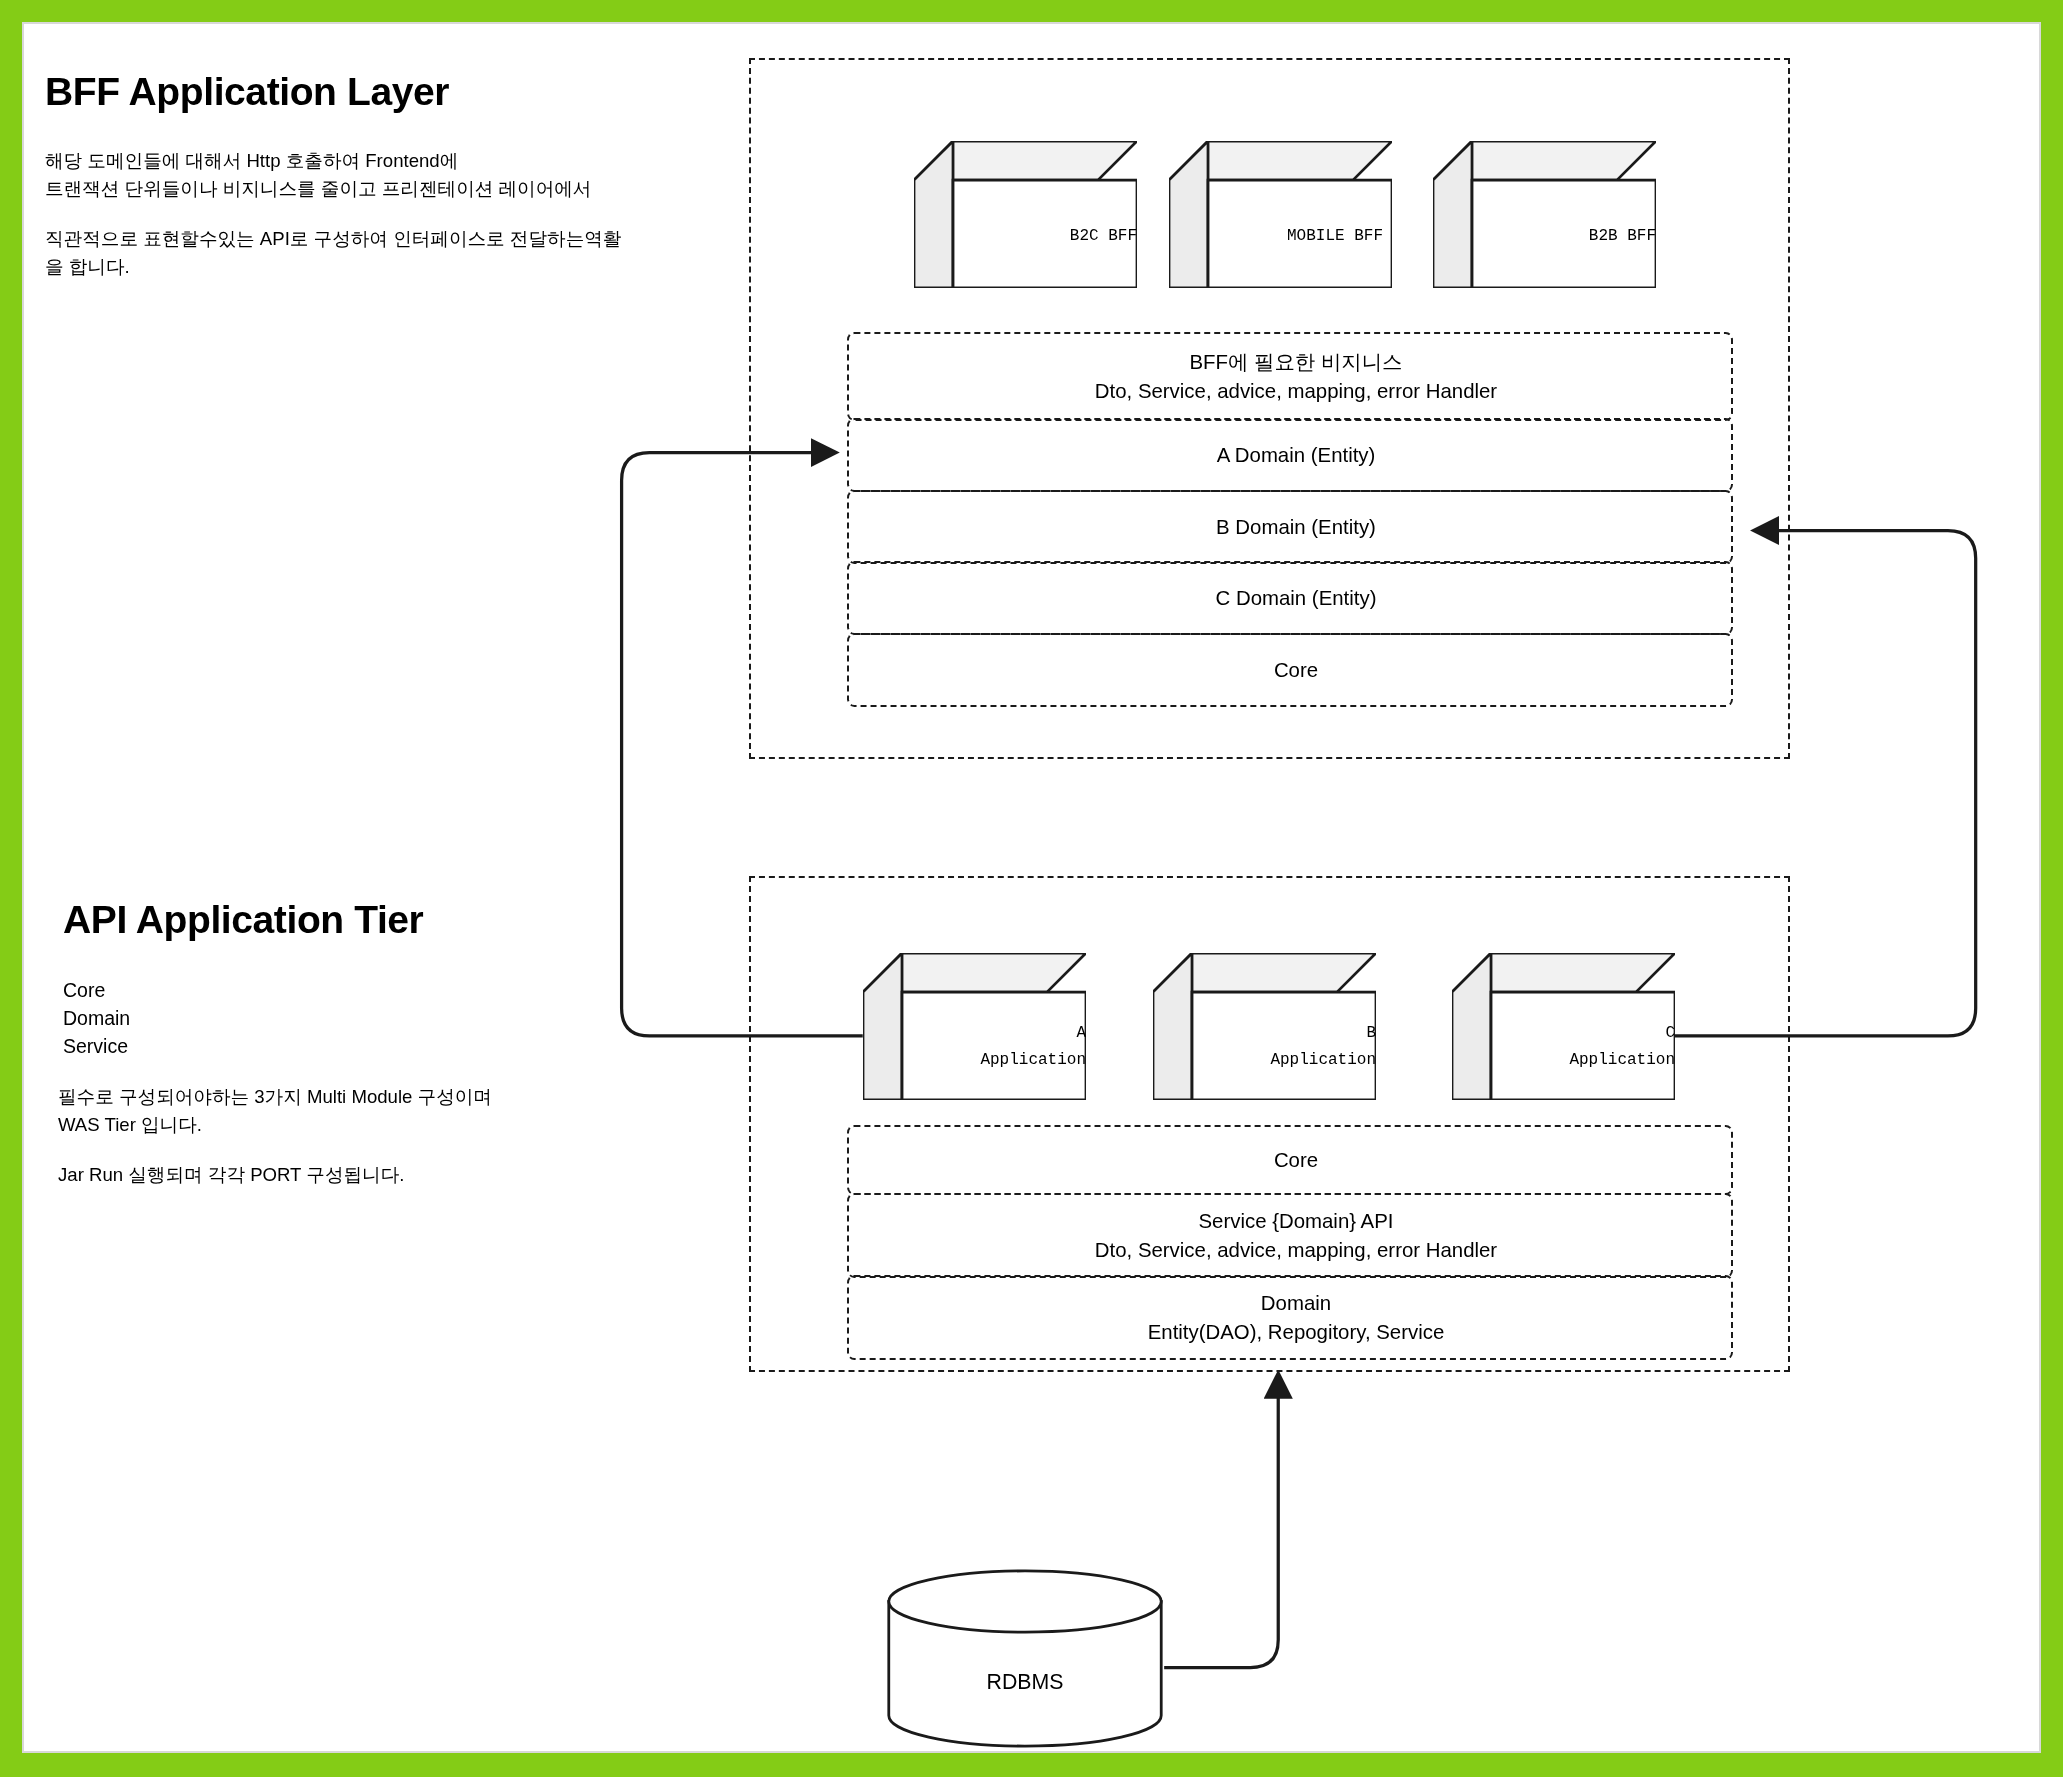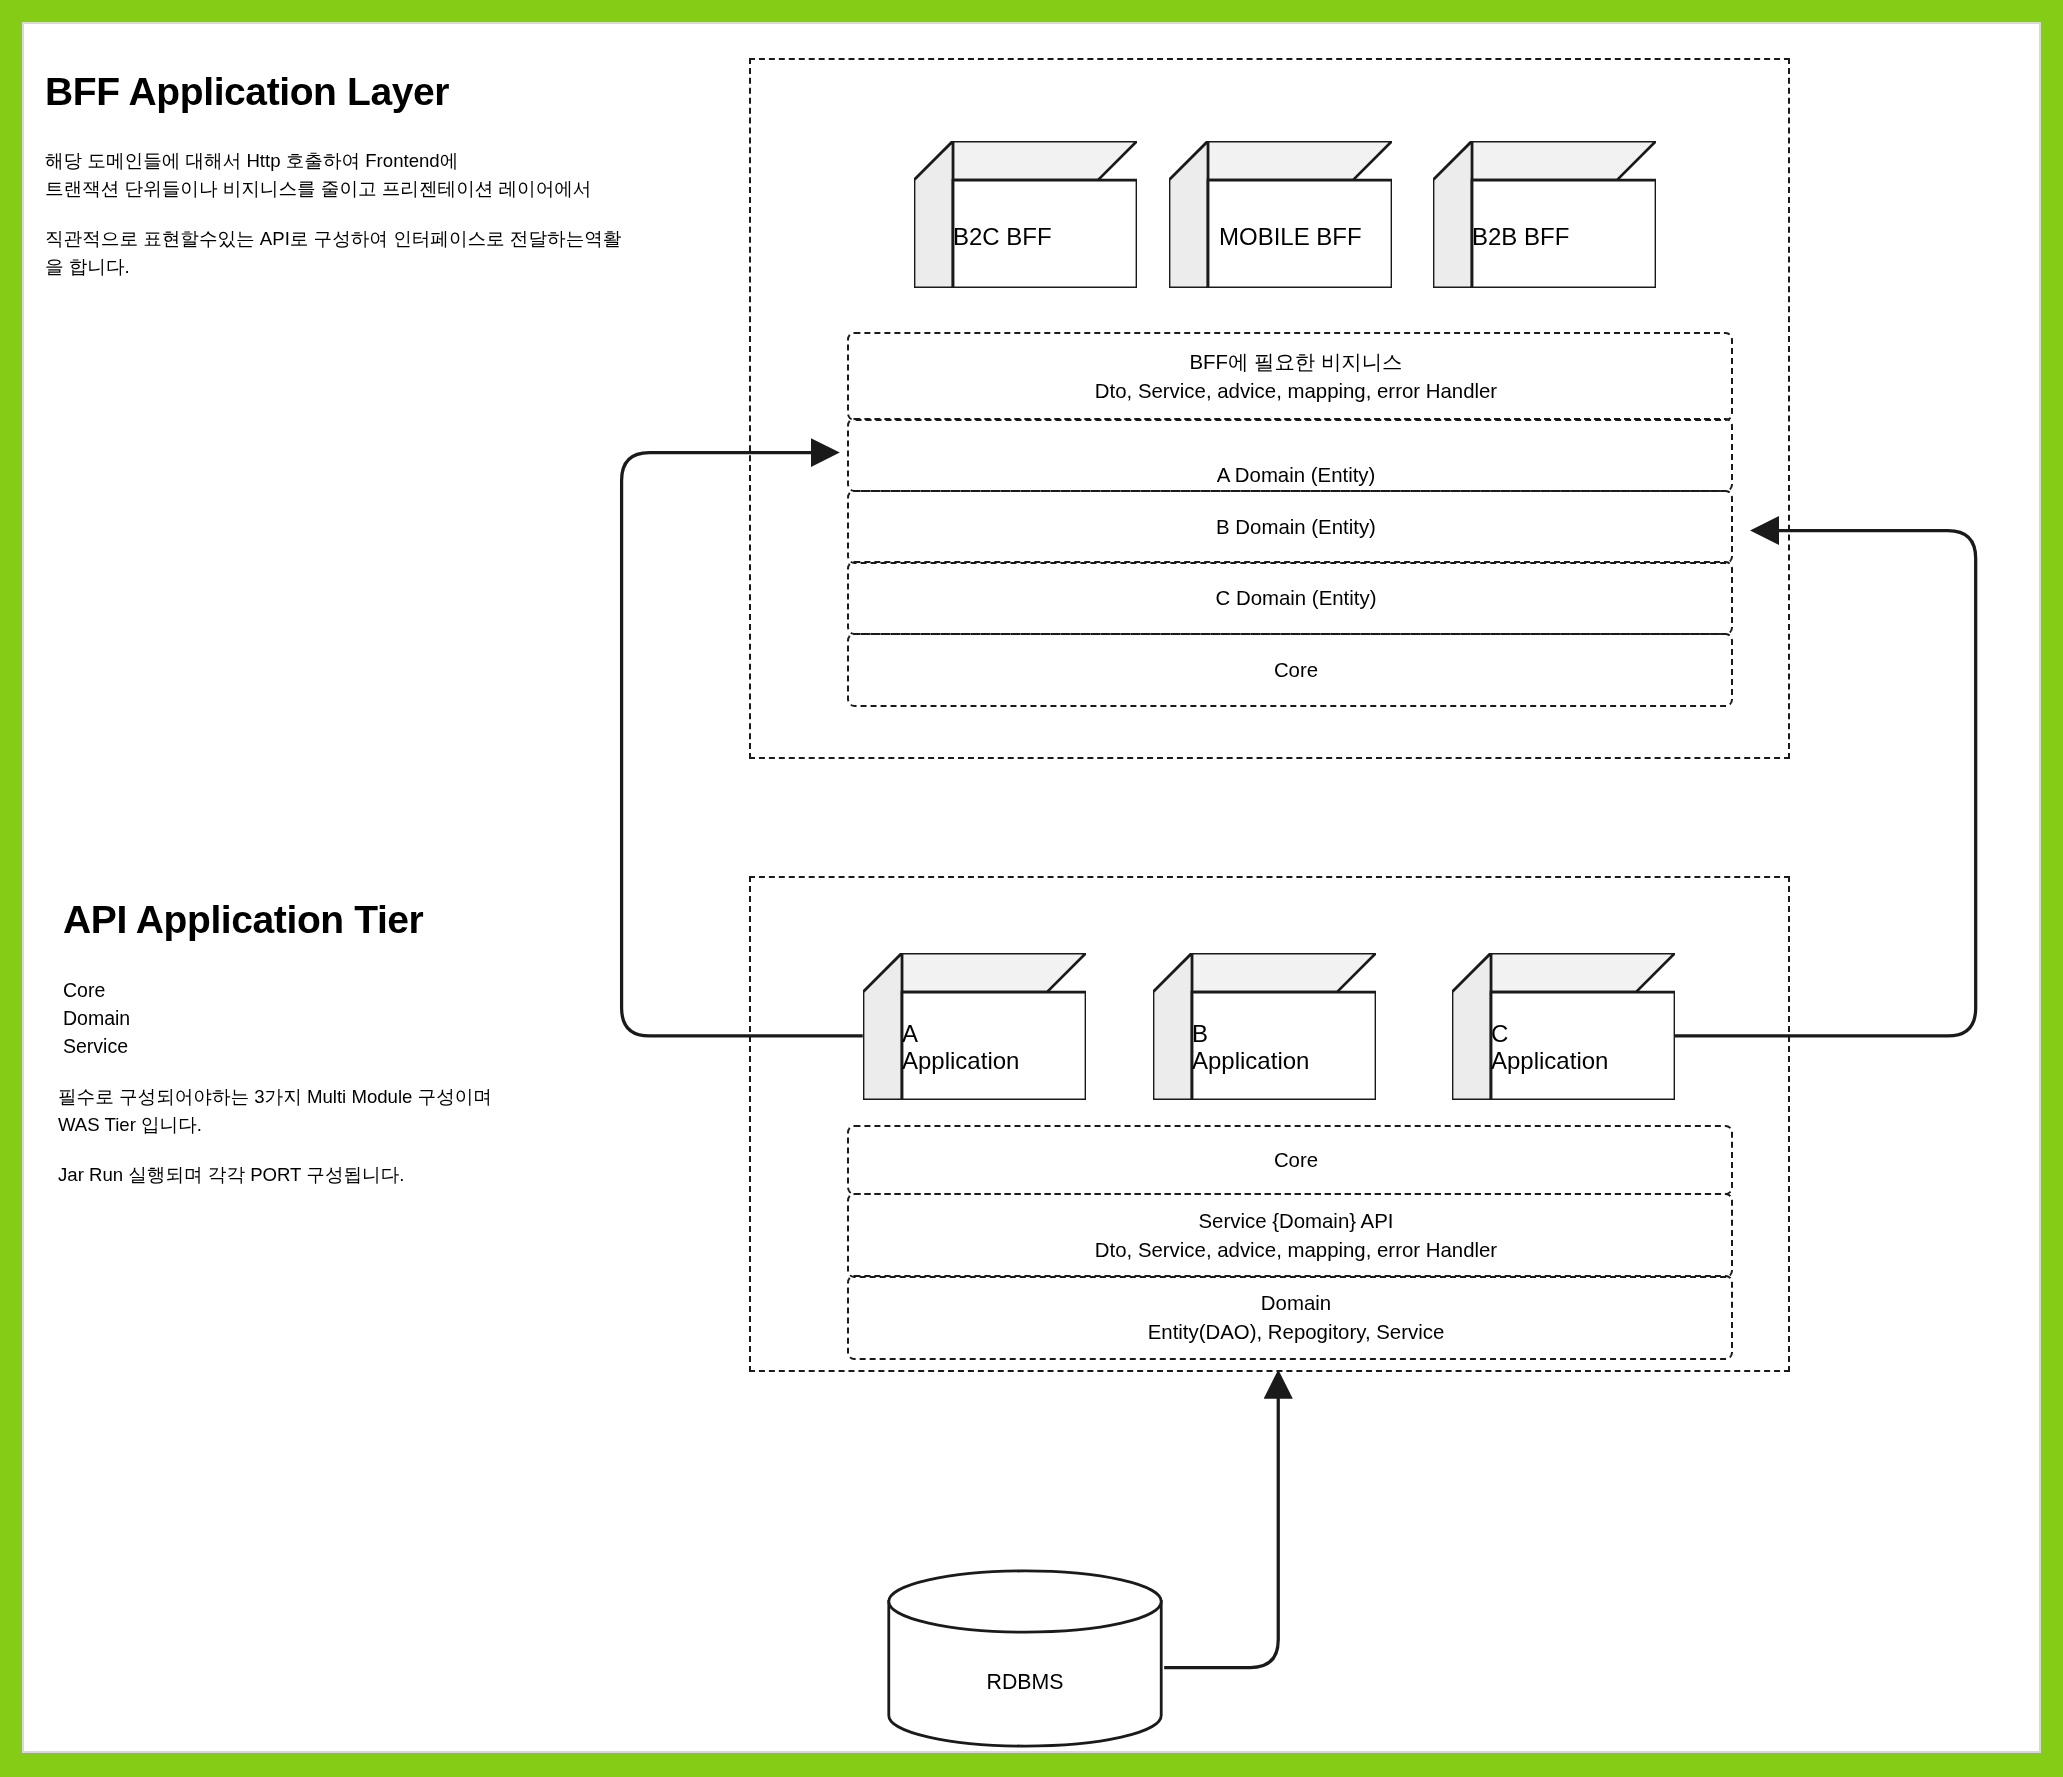--- a/index.html
+++ b/index.html
@@ -63,25 +63,26 @@
 
   
   .cube {
     position: absolute;
   }
   .cube svg { display: block; }
   .cube-label {
     position: absolute;
     left: 0;
     right: 0;
-    text-align: left;
-    font-size: 24px;
+    text-align: right;
+    font-size: 16px;
     line-height: 27px;
     white-space: pre-line;
     pointer-events: none;
+    font-family: Liberation Mono, monospace;
   }
 
   
   .stack {
     position: absolute;
   }
   .stack-row {
     position: absolute;
     left: 0;
     border: 2.3px dashed #1a1a1a;
@@ -170,21 +171,21 @@
       <rect x="42" y="42" width="198" height="116" fill="#ffffff" stroke="#1a1a1a" stroke-width="3"></rect>
     </svg>
     <div class="cube-label" style="top:82px; left:39px; width:184px;">B2B BFF</div>
   </div>
 
   <div class="stack" style="left:847px; top:332px; width:886px; height:377px;">
     <div class="stack-row" style="top:0px;   width:886px; height:89px;">
       <span class="row-text">BFF에 필요한 비지니스
 Dto, Service, advice, mapping, error Handler</span>
     </div>
-    <div class="stack-row" style="top:86px;  width:886px; height:74px;align-items:flex-end;">
+    <div class="stack-row" style="top:86px;  width:886px; height:74px;">
       <span class="row-text">A Domain (Entity)</span>
     </div>
     <div class="stack-row" style="top:158px; width:886px; height:74px;">
       <span class="row-text">B Domain (Entity)</span>
     </div>
     <div class="stack-row" style="top:229px; width:886px; height:74px;">
       <span class="row-text">C Domain (Entity)</span>
     </div>
     <div class="stack-row" style="top:301px; width:886px; height:74px;">
       <span class="row-text">Core</span>

